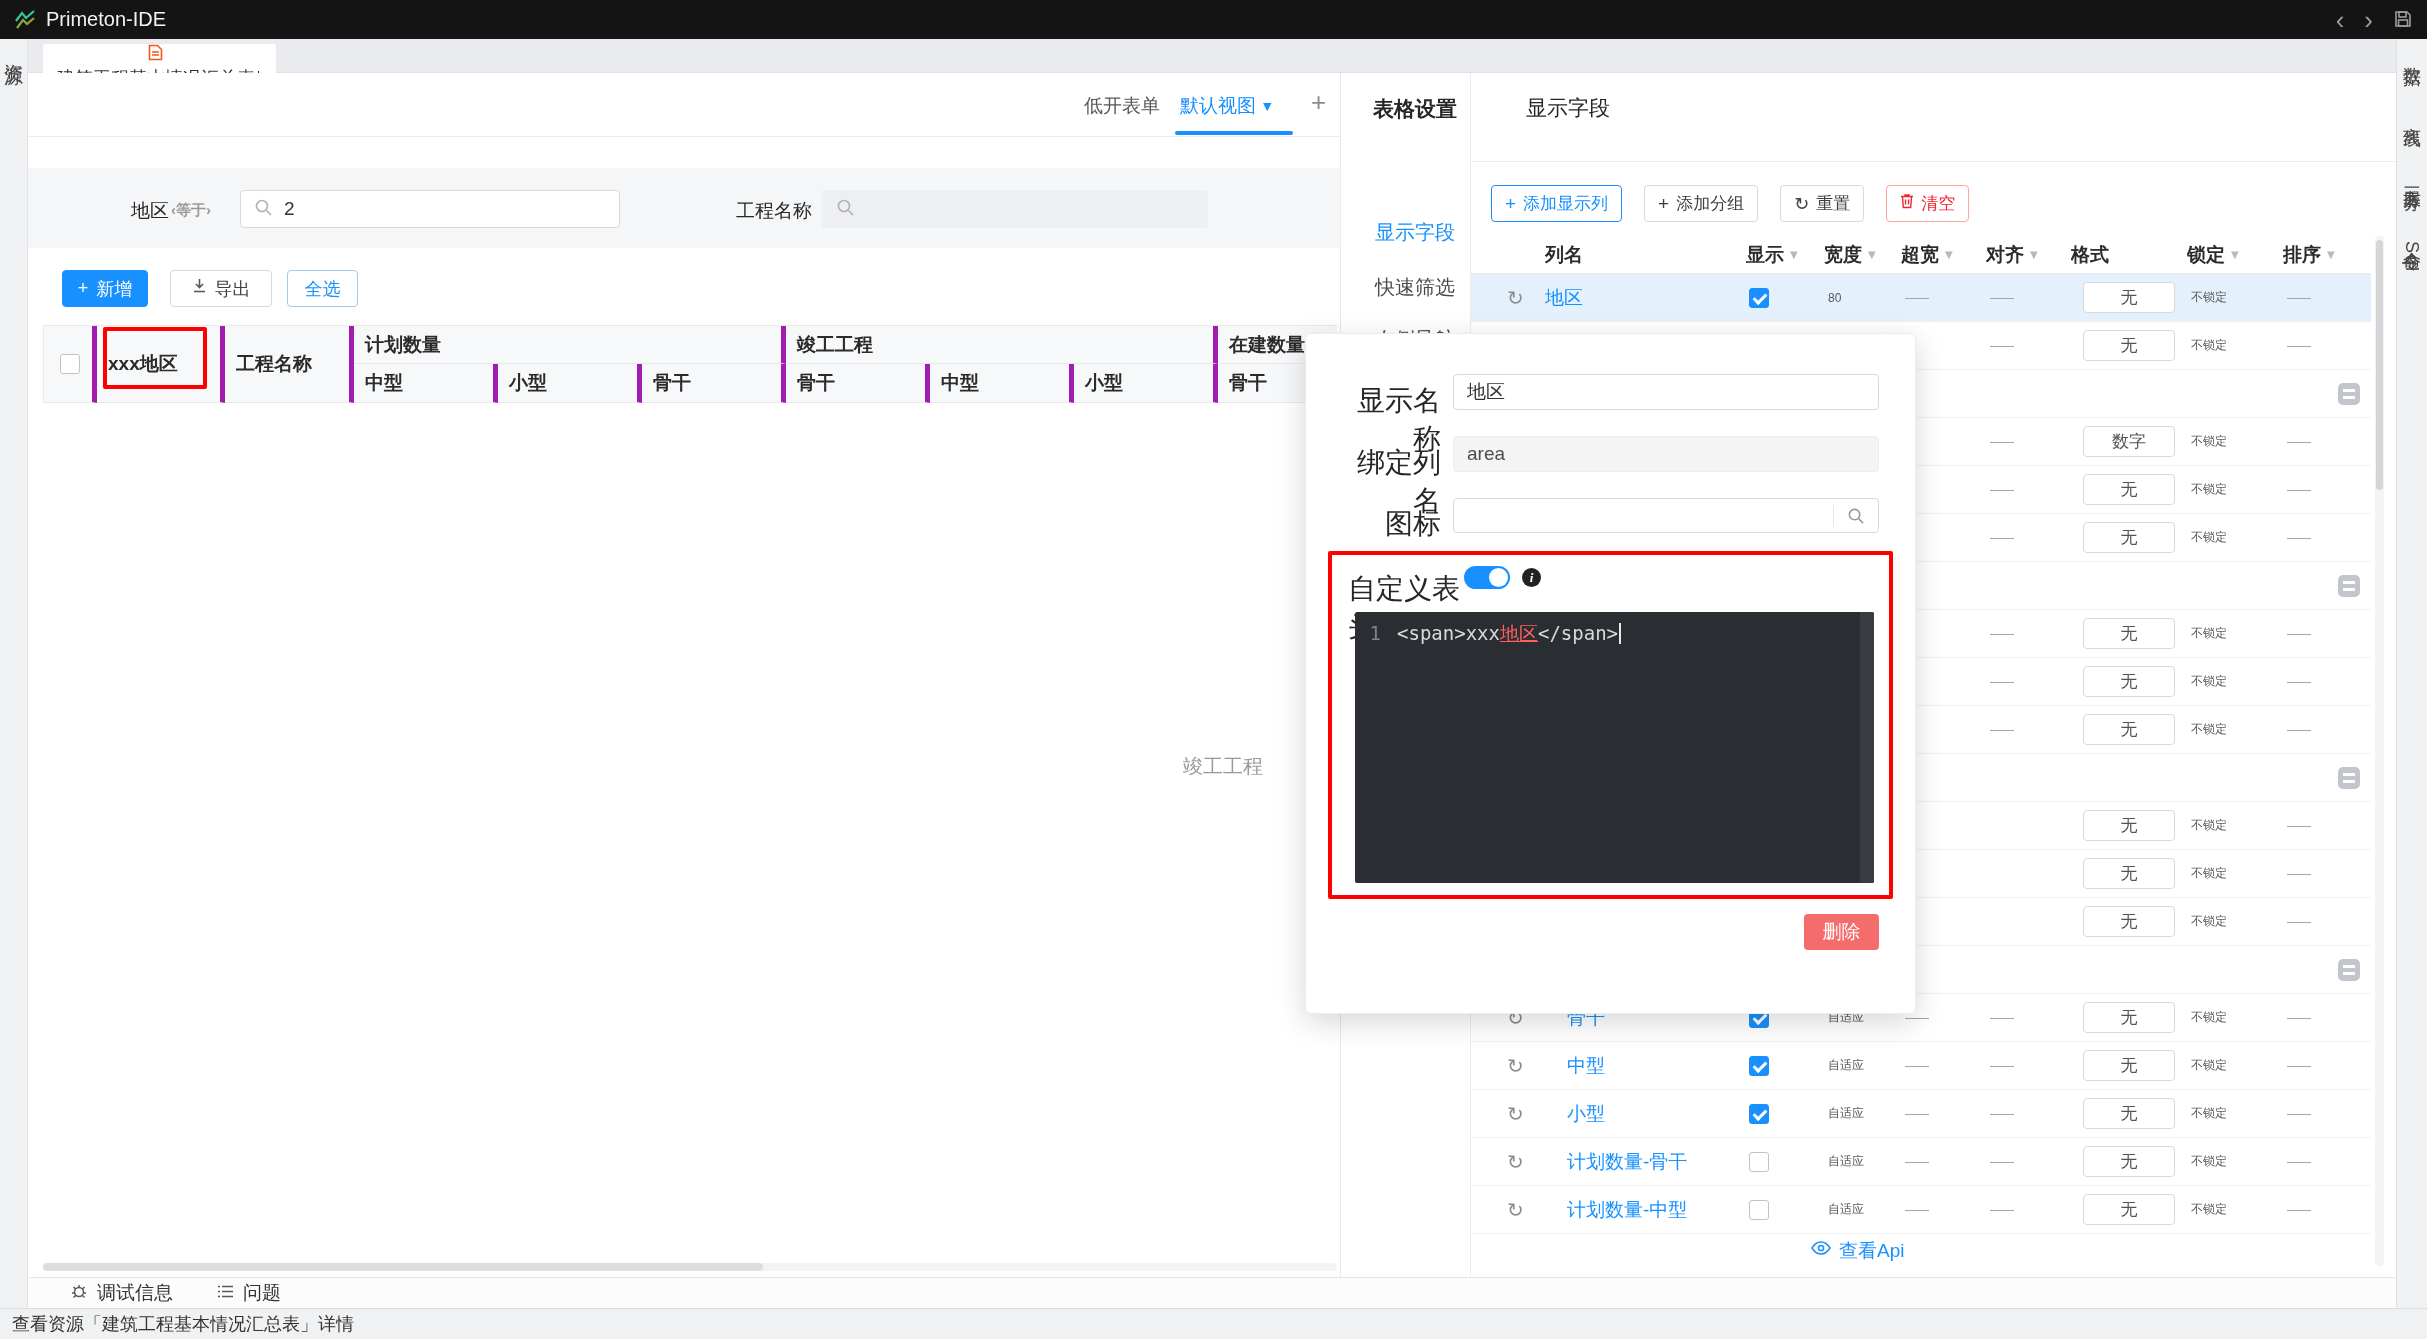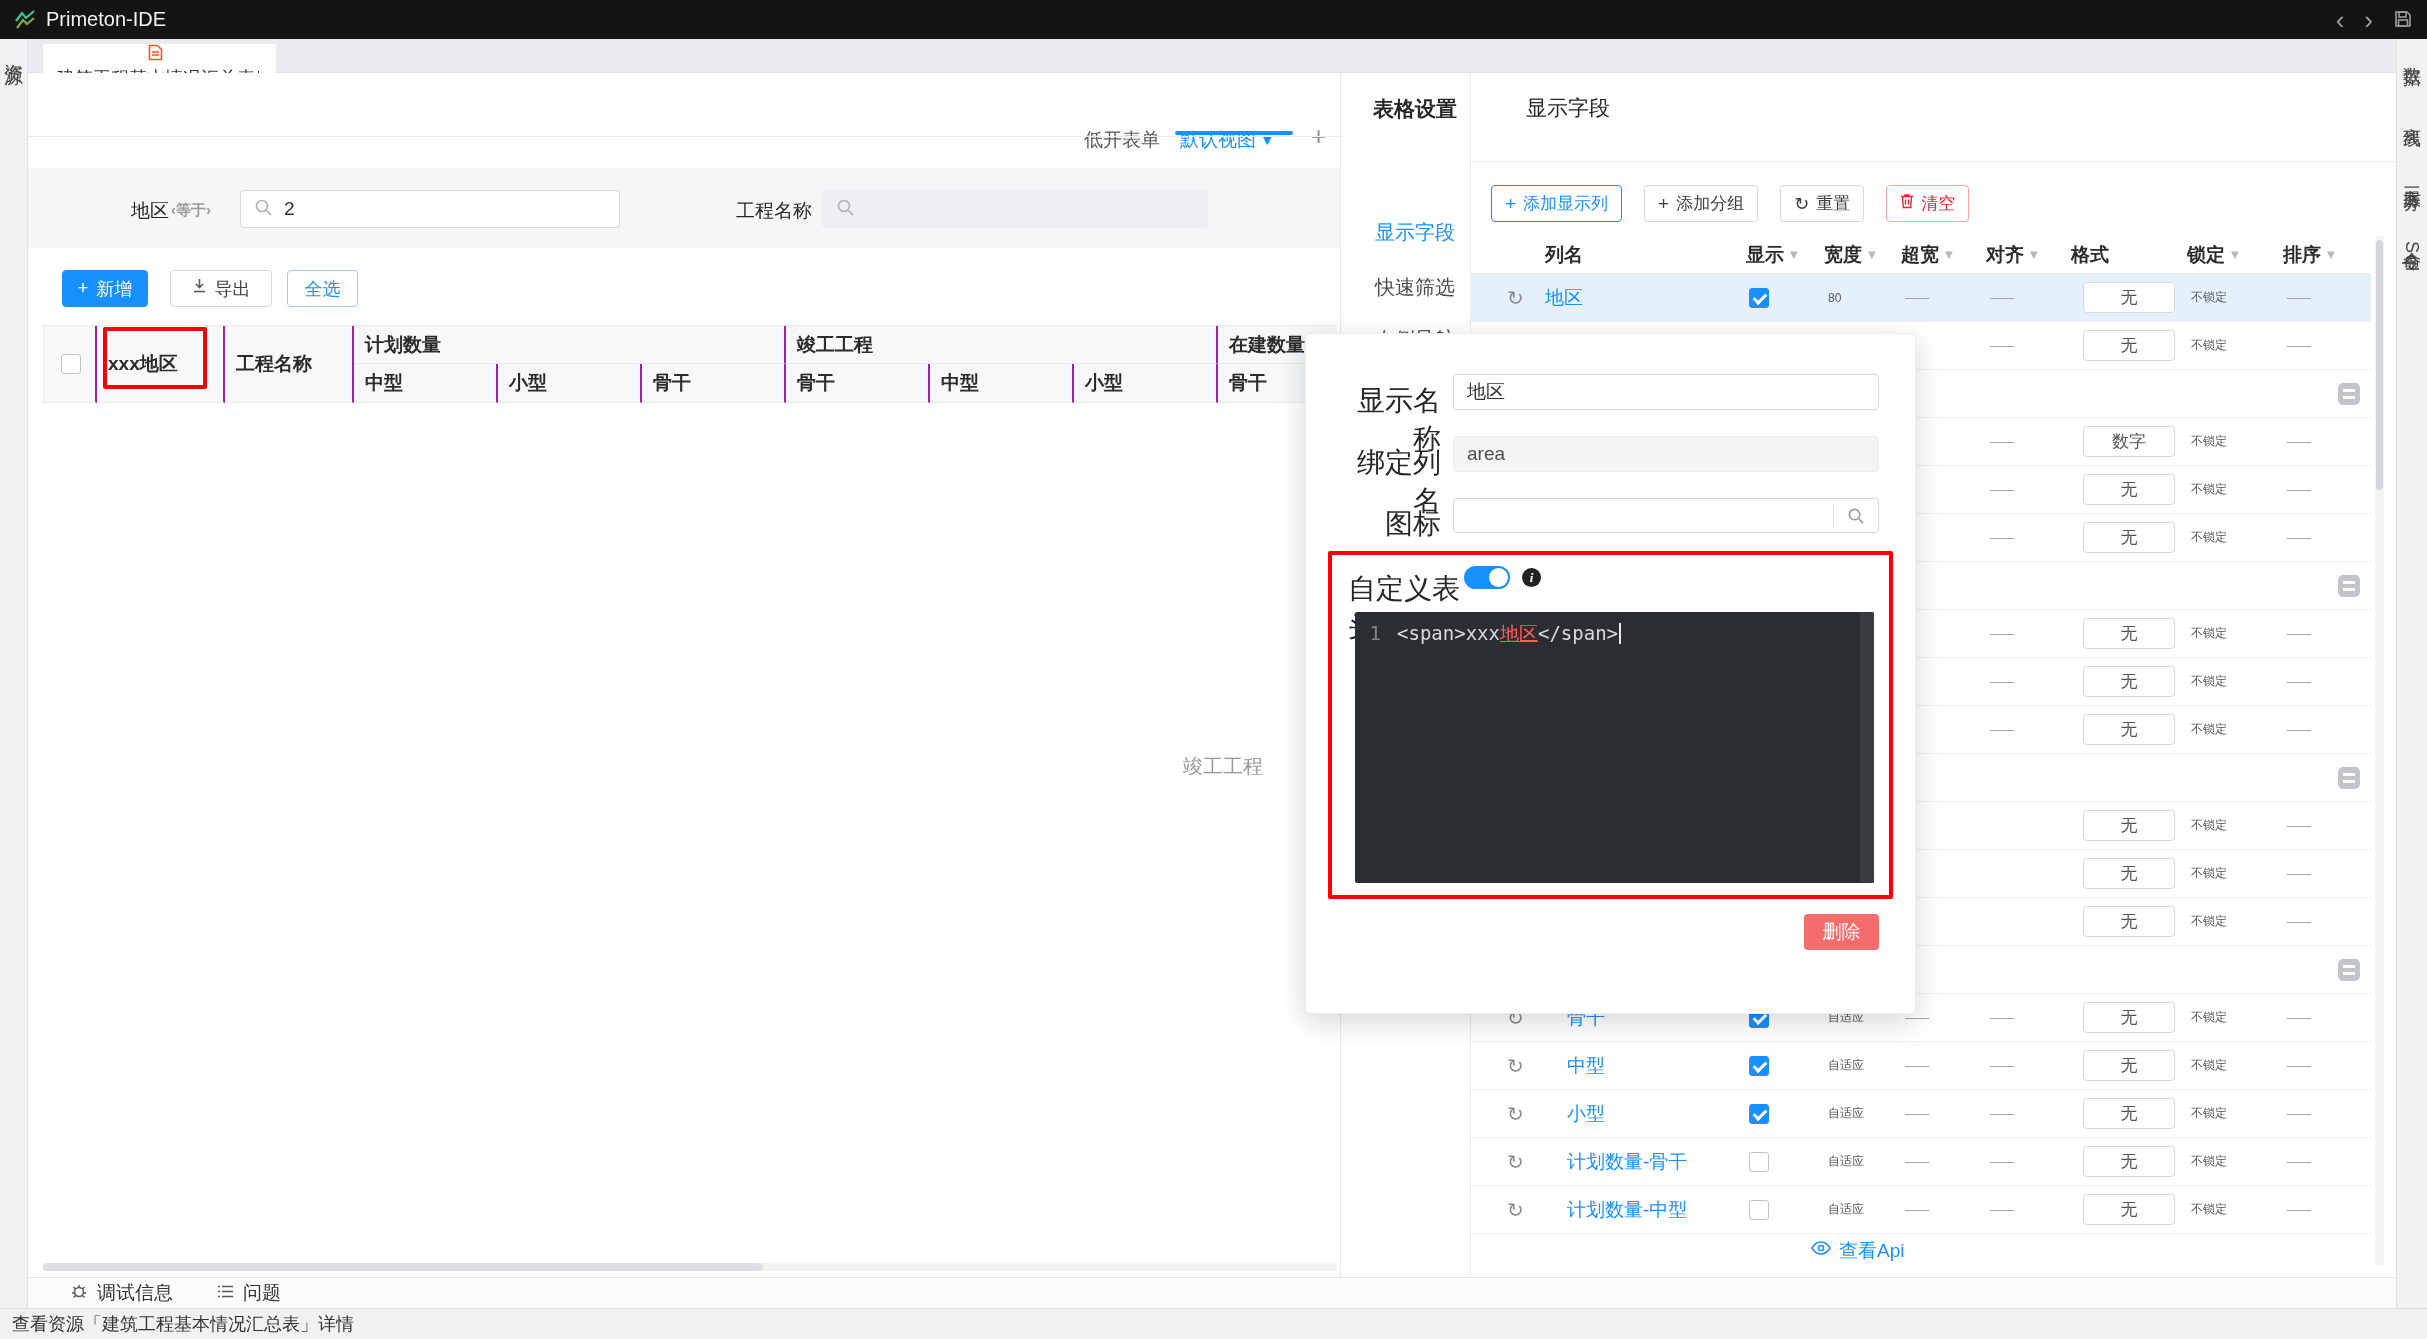--- a/index.html
+++ b/index.html
@@ -20,21 +20,21 @@
   .tab .docic{margin-right:8px;}
 
   
   .left-rail{position:absolute;left:0;top:39px;width:28px;height:1269px;background:#eff1f3;border-right:1px solid #e1e3e6;z-index:4;}
   .left-rail .vtext{writing-mode:vertical-rl;font-size:19px;color:#444;margin:10px auto 0;letter-spacing:3px;}
   .right-rail{position:absolute;right:0;top:39px;width:31px;height:1269px;background:#f1f2f4;border-left:1px solid #e0e0e0;z-index:4;display:flex;flex-direction:column;align-items:center;}
   .right-rail .rr-item{writing-mode:vertical-rl;font-size:18px;color:#454545;letter-spacing:2px;margin-top:14px;margin-bottom:42px;}
 
   
   .main{position:absolute;left:28px;top:73px;width:1312px;height:1204px;background:#fff;}
-  .mtoolbar{position:absolute;left:0;top:10px;width:1312px;height:44px;margin-top:34px;}
+  .mtoolbar{position:absolute;left:0;top:10px;width:1312px;height:44px;}
   .mt-form{position:absolute;left:1056px;top:10px;font-size:19px;color:#595959;}
   .mt-view{position:absolute;left:1152px;top:10px;font-size:19px;color:#1890ff;display:flex;align-items:center;gap:7px;}
   .mt-view .vcaret{font-size:11px;color:#1890ff;font-family:"DejaVu Sans",sans-serif;}
   .mt-add{position:absolute;left:1283px;top:4px;font-size:26px;color:#8c8c8c;}
   .mt-underline{position:absolute;left:1147px;top:58px;width:118px;height:4px;background:#1890ff;border-radius:2px;}
   .mdivider{position:absolute;left:0;top:63px;width:1312px;height:1px;background:#ececec;}
 
   .filterband{position:absolute;left:0;top:95px;width:1312px;height:80px;background:#f5f6f8;}
   .f-label{position:absolute;top:30px;font-size:19px;color:#262626;}
   .f-op{position:absolute;top:33px;font-size:15px;color:#9a9a9a;font-weight:bold;}
@@ -42,21 +42,21 @@
   .search-input.gray{background:#edeff2;border-color:#edeff2;}
   .si-text{font-size:19px;color:#333;}
 
   .btnrow{position:absolute;left:0;top:197px;height:37px;}
   .btn{position:absolute;height:37px;border-radius:4px;font-size:18px;display:flex;align-items:center;justify-content:center;gap:8px;border:1px solid #d9d9d9;background:#fff;color:#404040;font-family:inherit;}
   .btn.primary{background:#1890ff;border-color:#1890ff;color:#fff;}
   .btn.selectall{border-color:#a7c9f0;color:#1890ff;}
 
   
   .grid-header{position:absolute;left:15px;top:252px;width:1294px;height:78px;display:grid;grid-template-columns:53px 128px 129px repeat(7,144px);grid-template-rows:38px 39px;overflow:hidden;border-top:1px solid #e9e9e9;border-left:1px solid #e9e9e9;background:#f7f8fa;}
-  .gh-cell{border-right:2px solid #a21caf;border-bottom:1px solid #e9e9e9;display:flex;align-items:center;padding-left:11px;font-size:19px;font-weight:700;color:#2b2b2b;background:#f7f8fa;white-space:nowrap;overflow:hidden;}
+  .gh-cell{border-right:5px solid #a21caf;border-bottom:1px solid #e9e9e9;display:flex;align-items:center;padding-left:11px;font-size:19px;font-weight:700;color:#2b2b2b;background:#f7f8fa;white-space:nowrap;overflow:hidden;}
   .gh-cell.cbcell{justify-content:center;padding-left:0;}
   .empty-text{position:absolute;left:1120px;top:680px;width:150px;text-align:center;font-size:20px;color:#999;}
   .hscroll{position:absolute;left:15px;top:1190px;width:1294px;height:8px;background:#f3f3f4;border-radius:4px;}
   .hscroll .thumb{position:absolute;left:0;top:0;height:8px;width:720px;background:#dcdee1;border-radius:4px;}
 
   
   .nav-panel{position:absolute;left:1340px;top:73px;width:130px;height:1204px;background:#fff;border-left:1px solid #e9e9e9;}
   .np-title{position:absolute;left:32px;top:22px;font-size:21px;font-weight:700;color:#262626;}
   .np-item{position:absolute;left:34px;font-size:20px;color:#4a4a4a;}
   .np-item.active{color:#1890ff;}

